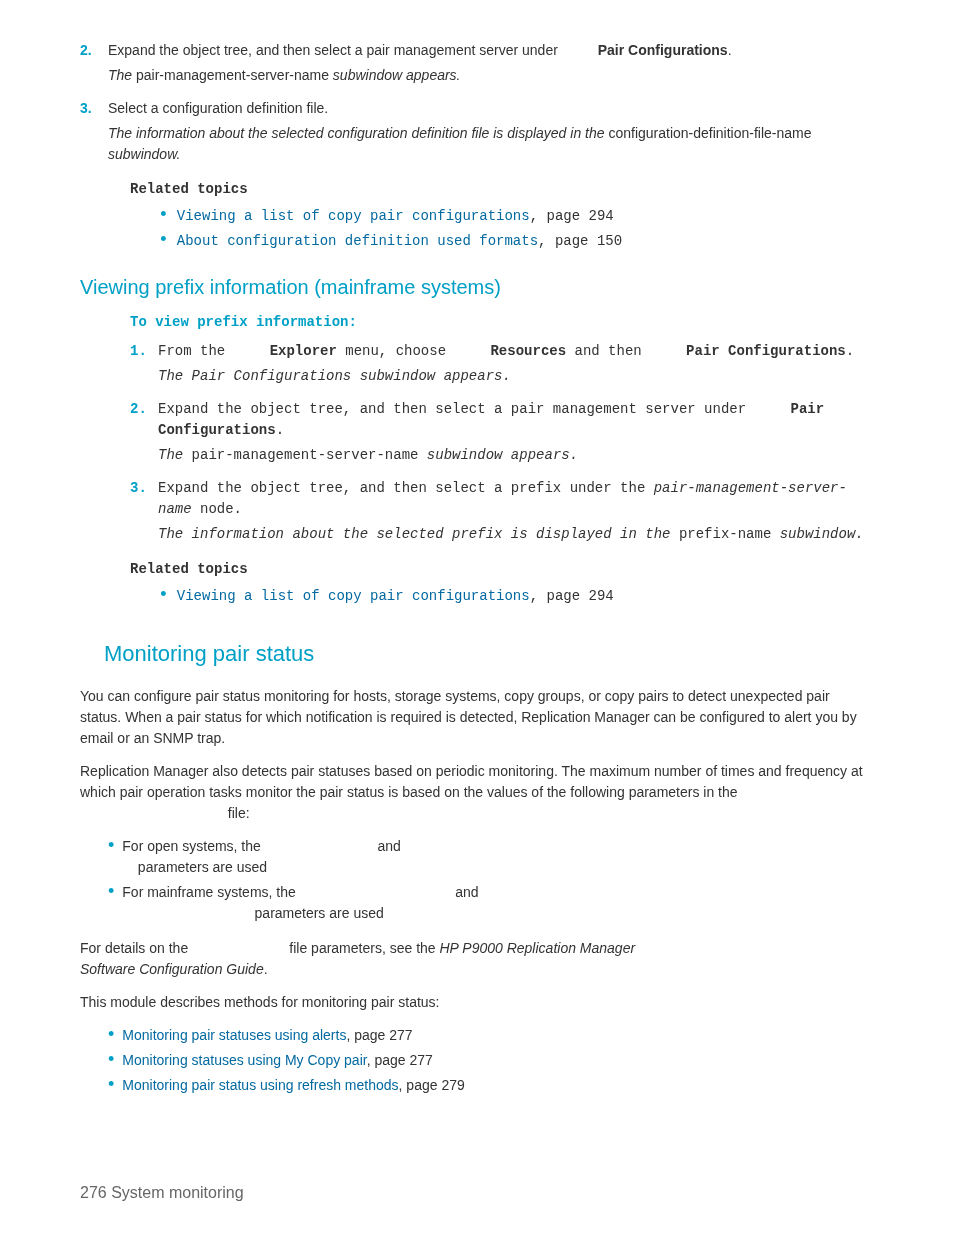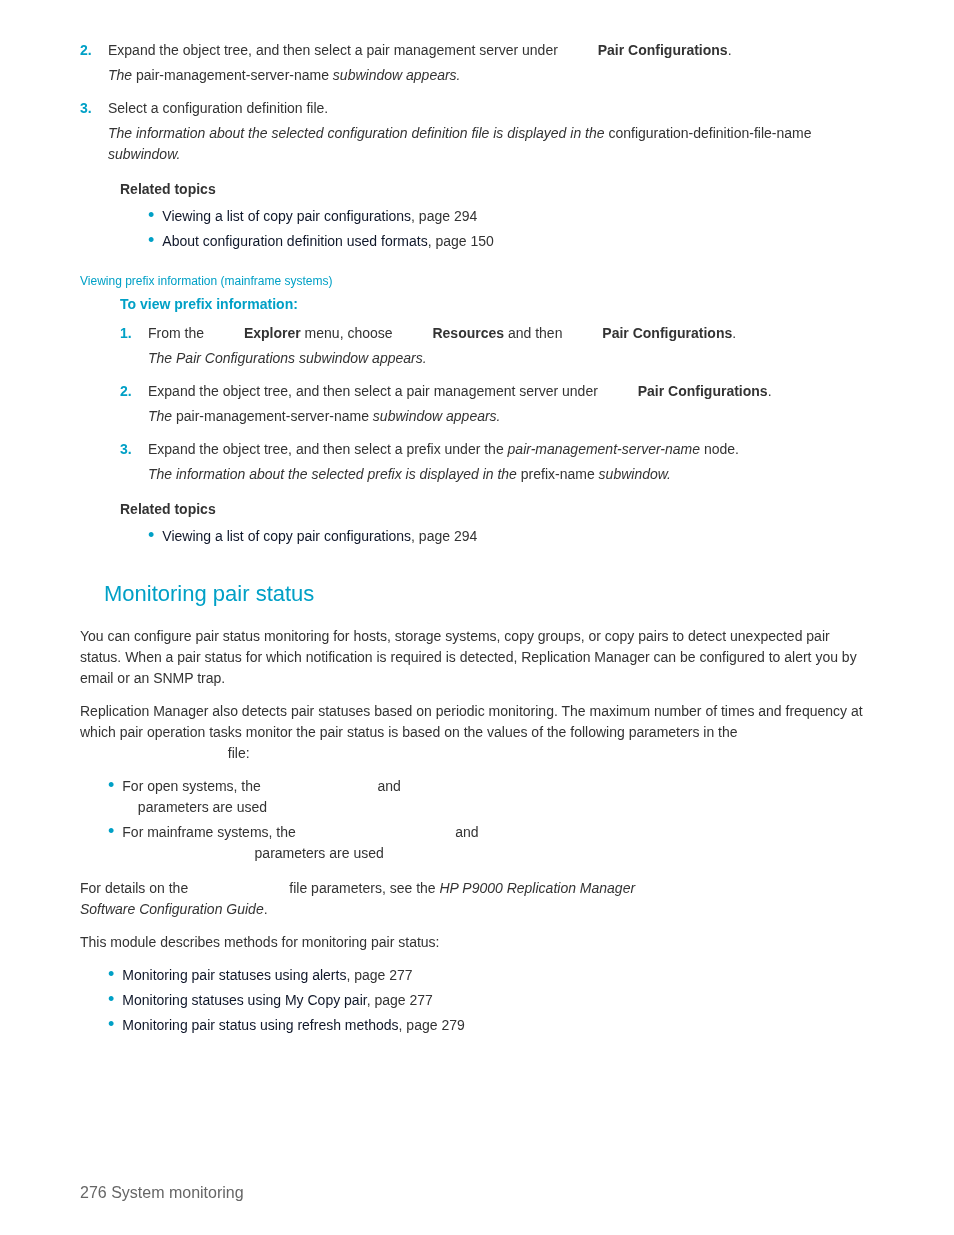--- a/index.html
+++ b/index.html
@@ -10,21 +10,22 @@
       color: #333333;
       line-height: 1.5;
     }
     .page {
       width: 954px;
       min-height: 1235px;
       padding: 40px 80px 60px 80px;
       position: relative;
     }
     .section-indent {
-      margin-left: 40px;
+      margin-left: 50px;
+      font-family: Liberation Mono, monospace;
     }
     .step-block {
       margin-bottom: 12px;
     }
     .step-row {
       display: flex;
       gap: 10px;
       margin-bottom: 4px;
     }
     .step-num {
@@ -61,29 +62,29 @@
       gap: 8px;
       margin-bottom: 4px;
     }
     .bullet-dot {
       color: #00a0c6;
       font-size: 18px;
       line-height: 1.2;
       margin-top: -1px;
     }
     a, .link {
-      color: #0f172a;
+      color: #0369a1;
       text-decoration: none;
     }
     .subsection-title {
       color: #00a0c6;
-      font-size: 12px;
+      font-size: 20px;
       font-weight: normal;
       margin-top: 20px;
-      margin-bottom: 4px;
+      margin-bottom: 10px;
     }
     .procedure-label {
       color: #00a0c6;
       font-weight: bold;
       margin-bottom: 8px;
     }
     .main-section-title {
       color: #00a0c6;
       font-size: 22px;
       font-weight: normal;

